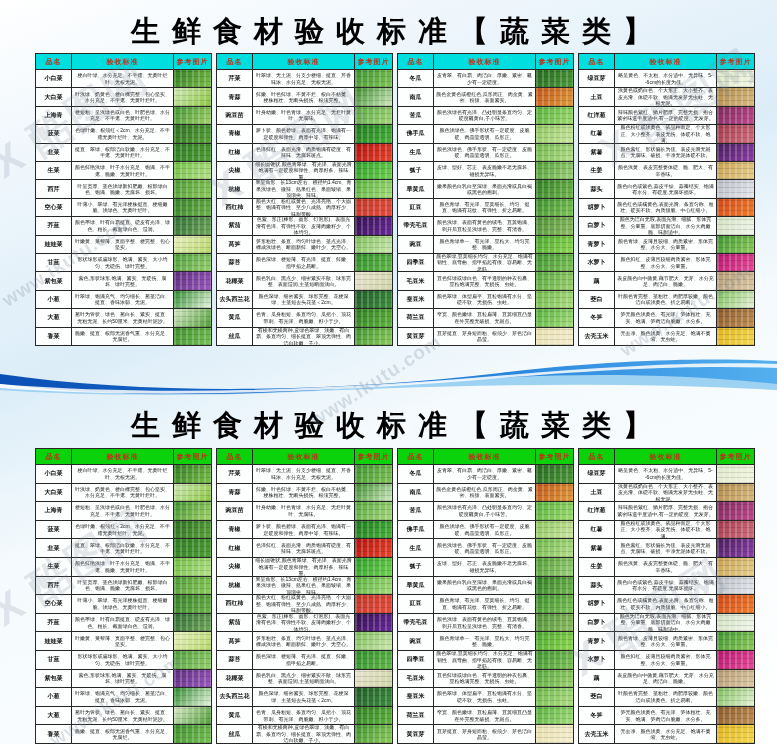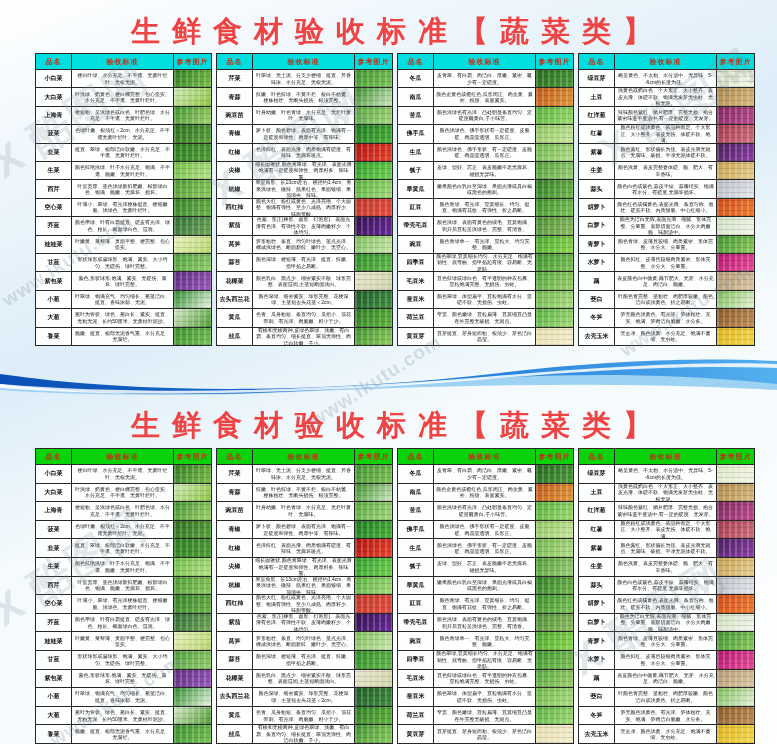--- a/index.html
+++ b/index.html
@@ -3,21 +3,21 @@
 <meta charset="utf-8">
 <style>
   html,body{margin:0;padding:0;}
   body{
     width:777px;height:744px;overflow:hidden;position:relative;
     font-family:"Liberation Sans",sans-serif;
     background:linear-gradient(160deg,#ffffff 0%,#eaf4fb 22%,#dcedf8 38%,#f4fafd 55%,#ffffff 100%);
   }
   .poster-title{
     position:absolute;left:18px;right:0;text-align:center;
-    font-size:29px;font-weight:900;color:#ef4444;letter-spacing:12px;
+    font-size:29px;font-weight:900;color:#000000;letter-spacing:12px;
     white-space:nowrap;
   }
   #title-top{top:12px;}
   #title-bottom{top:406px;}
   .tables{
     position:absolute;left:35px;width:720px;display:flex;gap:4px;
   }
   #tables-top{top:53px;height:293px;}
   #tables-bottom{top:448px;height:296px;}
   .group{

